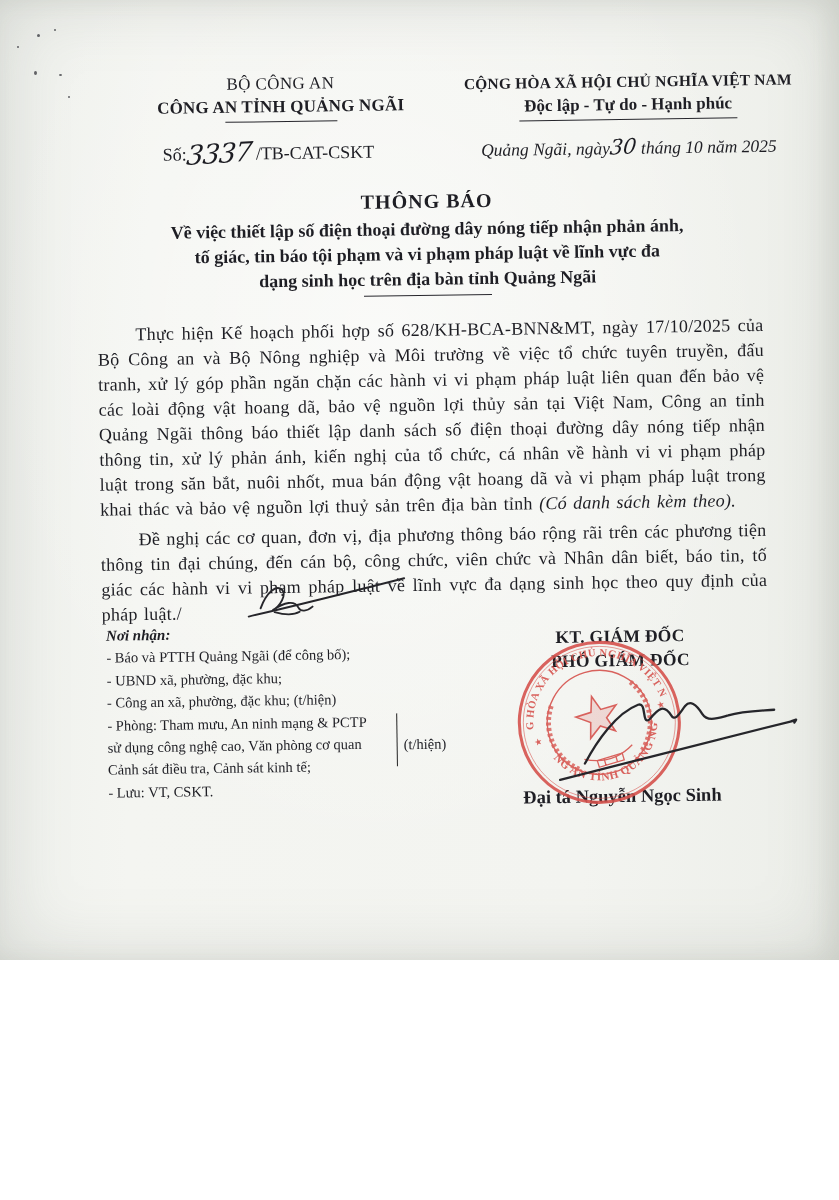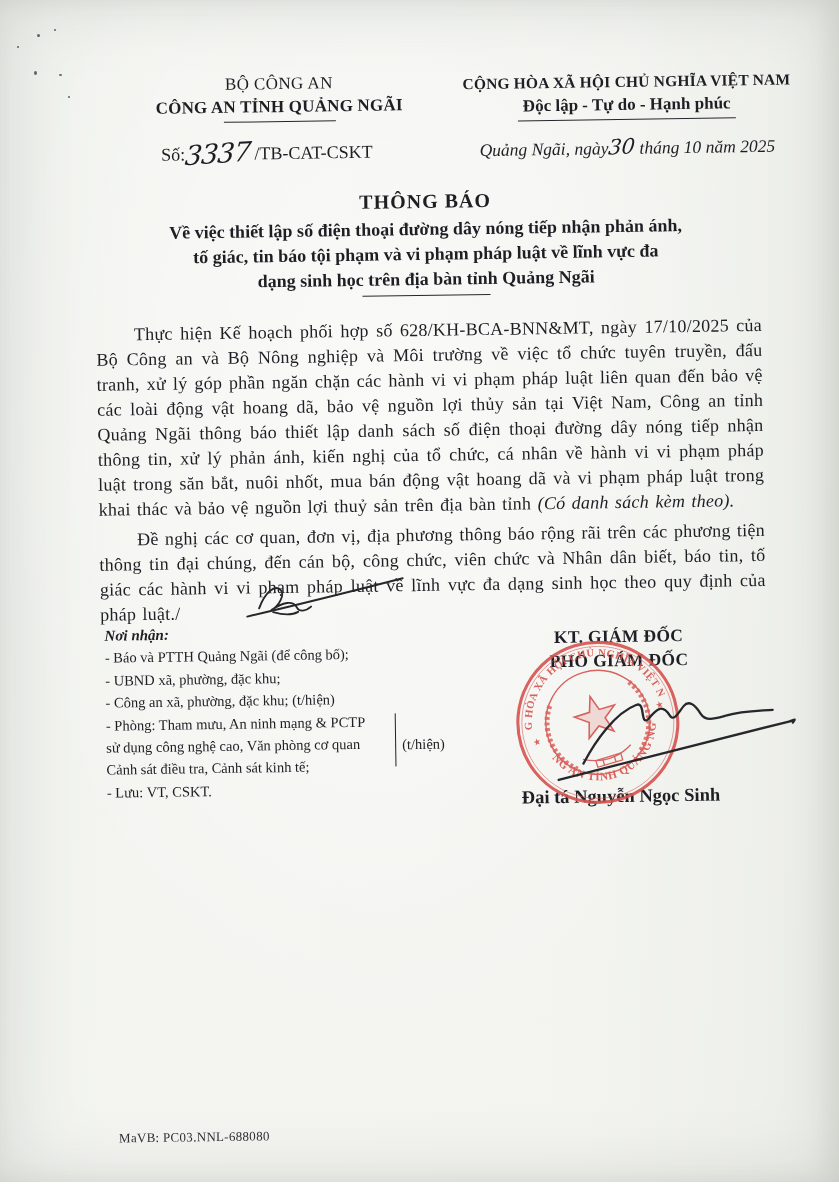--- a/index.html
+++ b/index.html
@@ -1,18 +1,18 @@
 <!DOCTYPE html>
 <html lang="vi"><head>
 <meta charset="utf-8">
 <style>
   html,body{margin:0;padding:0;}
   .page{
     position:relative;
-    width:839px;height:1182px;
+    width:839px;height:960px;
     background:
       radial-gradient(ellipse at 45% 35%, rgba(255,255,255,.55), rgba(255,255,255,0) 60%),
       linear-gradient(92deg,#eef0ec 0%,#f4f5f1 18%,#f3f4f0 70%,#eceee9 100%);
     box-shadow: inset 0 0 70px rgba(120,125,112,.22), inset -10px 0 22px rgba(100,105,92,.10);
     overflow:hidden;
     font-family:"Liberation Serif", serif;
     color:#1e1e24;
   }
   .doc{position:absolute; inset:0; transform:rotate(-0.85deg); transform-origin:50% 45%;}
 

